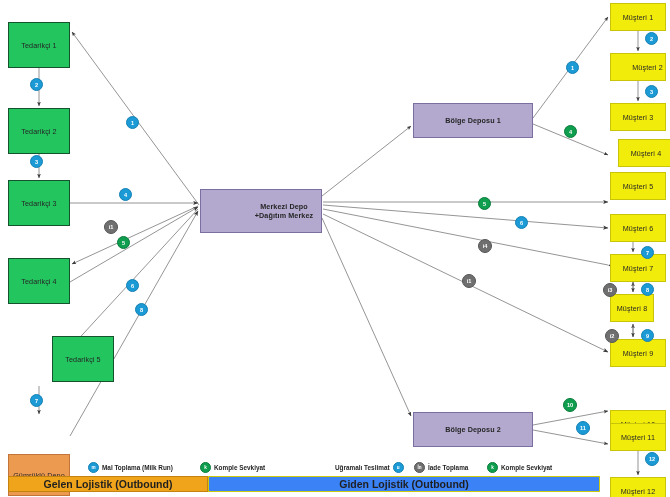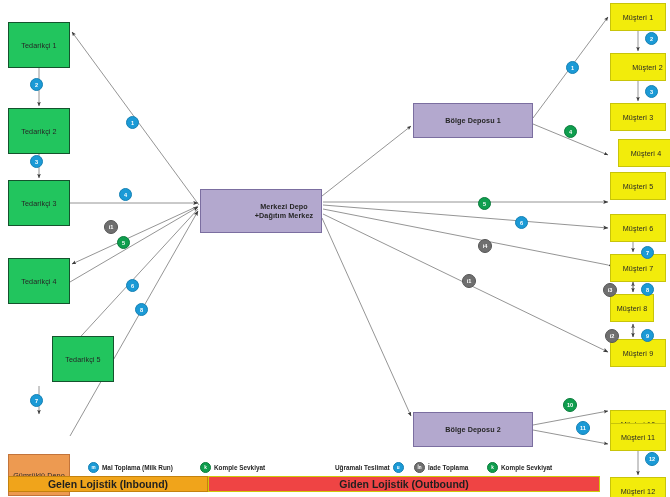--- a/index.html
+++ b/index.html
@@ -41,21 +41,21 @@
 
   .lane{
     position:absolute;
     box-sizing:border-box;
     display:flex;align-items:center;justify-content:center;
     font-weight:bold;
     font-size:10.5px;
     color:#1f1f1f;
   }
   .lane-in{background:#f0a41b;border:1px solid #c4820e;}
-  .lane-out{background:#ef4444;border:1px solid #cfc90c;}
+  .lane-out{background:#3b82f6;border:1px solid #cfc90c;}
 
   .legend-item{position:absolute;display:flex;align-items:center;gap:3px;}
   .legend-dot{width:11px;height:11px;border-radius:50%;display:flex;align-items:center;
     justify-content:center;font-size:4.6px;color:#fff;font-weight:bold;box-sizing:border-box;}
   .legend-text{font-size:6.4px;font-weight:bold;color:#1f1f1f;white-space:nowrap;}
 </style>
 </head>
 <body>
 
 <div id="stage">
@@ -193,17 +193,17 @@
       <div class="legend-item" style="left: 414px; top: 462px;">
         <span class="legend-dot b-grey">İn</span>
         <span class="legend-text">İade Toplama</span>
       </div>
       <div class="legend-item" style="left: 487px; top: 462px;">
         <span class="legend-dot b-green">k</span>
         <span class="legend-text">Komple Sevkiyat</span>
       </div>
     </div>
   <div id="lane-layer">
-      <div class="lane lane-in" style="left: 8px; top: 476px; width: 200px; height: 16px;">Gelen Lojistik (Inbound)</div>
+      <div class="lane lane-in" style="left: 8px; top: 476px; width: 200px; height: 16px;">Gelen Lojistik (Outbound)</div>
       <div class="lane lane-out" style="left: 208px; top: 476px; width: 392px; height: 16px;">Giden Lojistik (Outbound)</div>
     </div>
 
 </div>
 
 </body></html>

